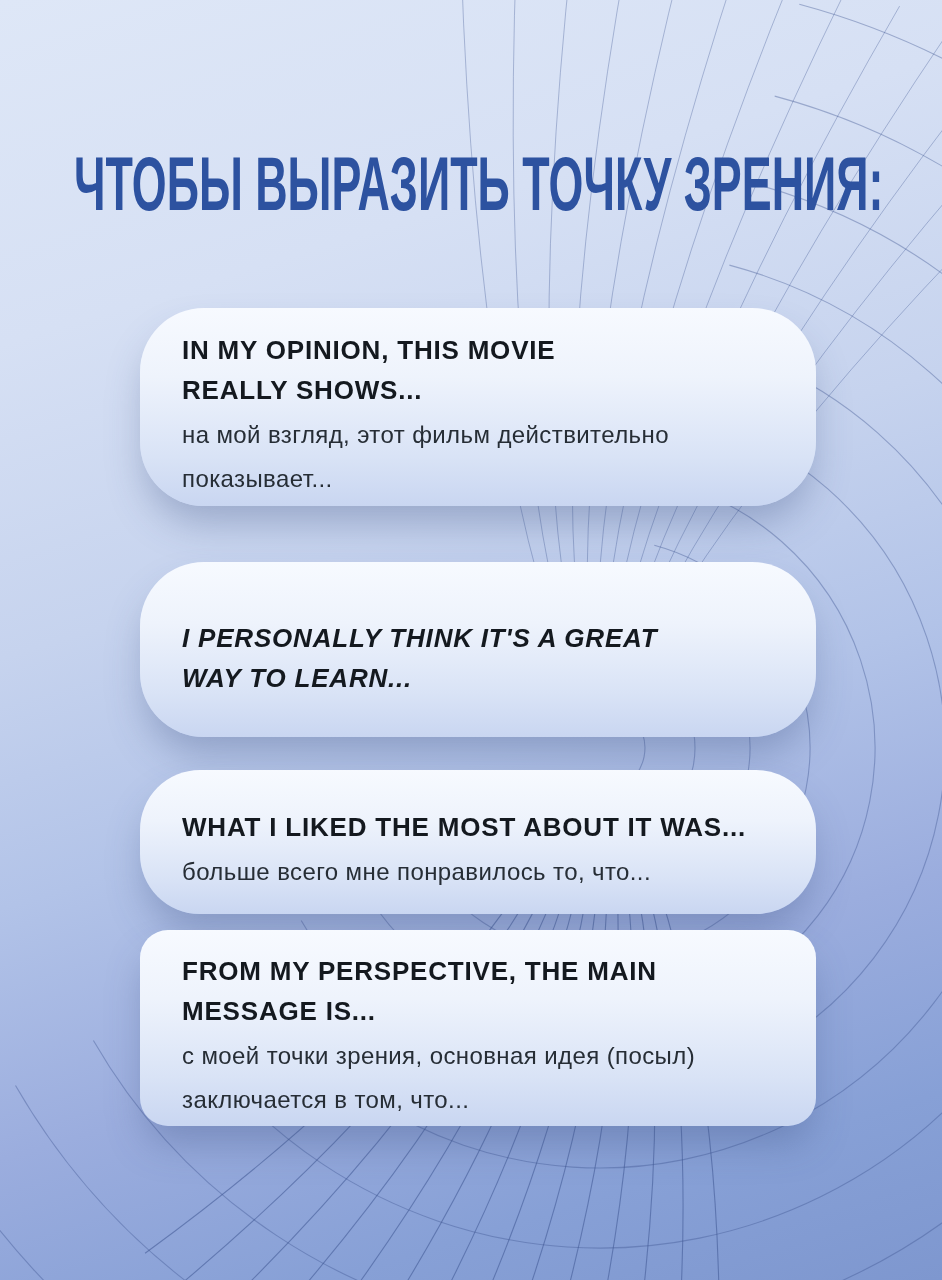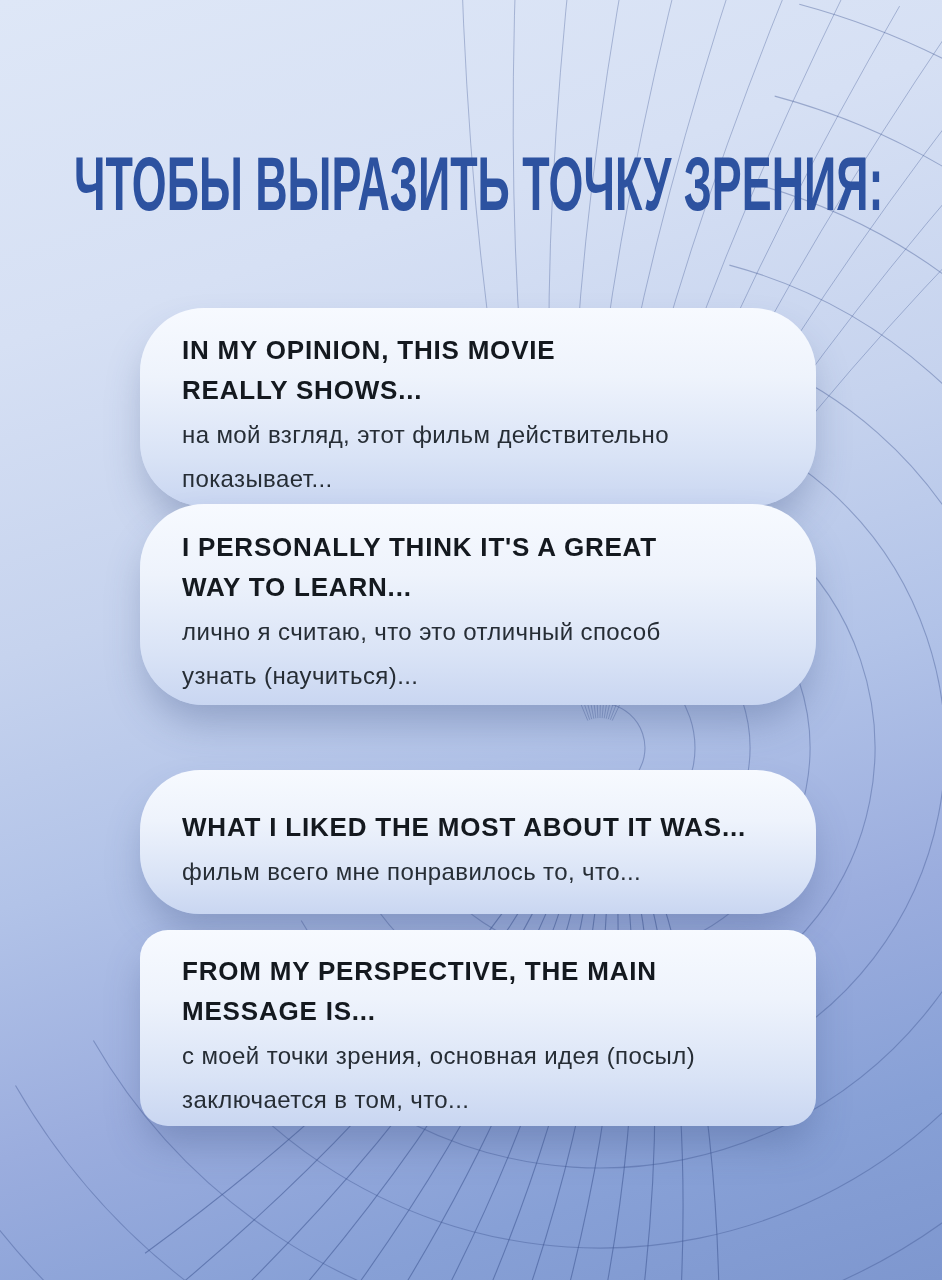--- a/index.html
+++ b/index.html
@@ -36,21 +36,21 @@
   }
   .card{
     position:absolute;left:140px;width:676px;
     background:linear-gradient(180deg,var(--card-top) 0%,#eef3fc 35%,#d9e3f6 75%,var(--card-bottom) 100%);
     border-radius:64px;
     box-shadow:0 22px 38px -6px rgba(59,80,130,0.35);
     display:flex;flex-direction:column;justify-content:center;
     padding:16px 42px 0 42px;
   }
   .card-1{top:308px;height:198px;}
-  .card-2{top:504px;height:201px;}
+  .card-2{top:562px;height:175px;font-style:italic;}
   .card-3{top:770px;height:144px;border-radius:60px;}
   .card-4{top:930px;height:196px;border-radius:28px;}
   .phrase-en{
     font-size:26px;font-weight:700;letter-spacing:0.8px;
     line-height:40px;color:var(--en-color);
     white-space:pre-line;
   }
   .phrase-ru{
     font-size:24px;font-weight:400;letter-spacing:0.4px;
     line-height:44px;color:var(--ru-color);
@@ -123,27 +123,25 @@
   <section class="card card-1">
     <p class="phrase-en">IN MY OPINION, THIS MOVIE
 REALLY SHOWS...</p>
     <p class="phrase-ru">на мой взгляд, этот фильм действительно
 показывает...</p>
   </section>
 
   <section class="card card-2">
     <p class="phrase-en">I PERSONALLY THINK IT'S A GREAT
 WAY TO LEARN...</p>
-    <p class="phrase-ru">лично я считаю, что это отличный способ
-узнать (научиться)...</p>
   </section>
 
   <section class="card card-3">
     <p class="phrase-en">WHAT I LIKED THE MOST ABOUT IT WAS...</p>
-    <p class="phrase-ru">фильм всего мне понравилось то, что...</p>
+    <p class="phrase-ru">больше всего мне понравилось то, что...</p>
   </section>
 
   <section class="card card-4">
     <p class="phrase-en">FROM MY PERSPECTIVE, THE MAIN
 MESSAGE IS...</p>
     <p class="phrase-ru">с моей точки зрения, основная идея (посыл)
 заключается в том, что...</p>
   </section>
 
 </div>

